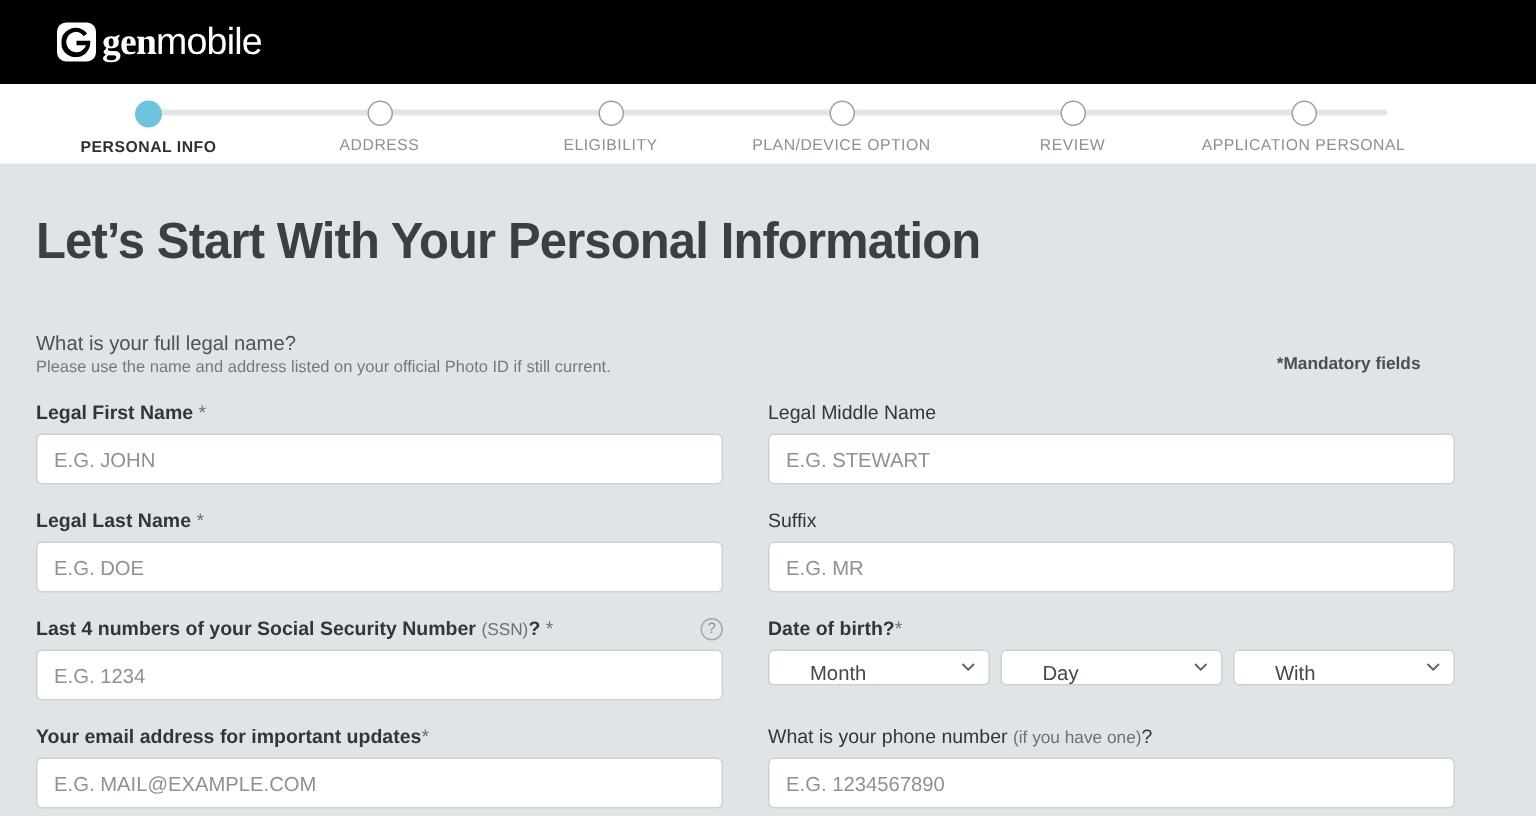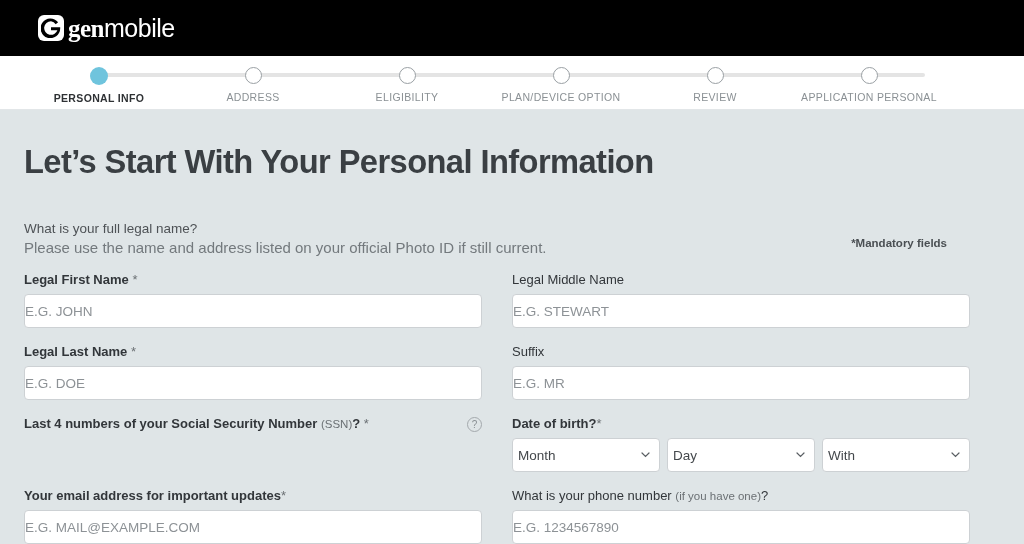--- a/index.html
+++ b/index.html
@@ -117,21 +117,21 @@
     color: #4a4f53;
     text-align: right;
   }
   .question {
     margin-top: 40px;
     font-size: 13.5px;
     color: #4e5256;
   }
   .question-sub {
     margin-top: 3px;
-    font-size: 15px;
+    font-size: 11px;
     color: #73797d;
   }
 
   .grid {
     display: flex;
     margin-top: 16px;
   }
   .col { width: 458px; position: relative; }
   .col.right { margin-left: 30px; }
 
@@ -144,21 +144,21 @@
   .field-label.bold { font-weight: bold; }
   .field-label .soft { font-weight: normal; color: #6b7074; font-size: 11.5px; }
   .field-label .star { color: #6b7074; font-weight: normal; }
 
   .input {
     width: 100%;
     height: 34px;
     background: #ffffff;
     border: 1px solid #cdd1d4;
     border-radius: 4px;
-    padding: 0 0;
+    padding: 0 11px;
     font-size: 13.5px;
     color: #8d9296;
     font-family: "Liberation Sans", sans-serif;
     display: flex;
     align-items: center;
   }
   .input::placeholder { color: #8d9296; }
 
   .row-gap { }
 
@@ -174,27 +174,27 @@
     font-size: 10px;
     line-height: 13px;
     text-align: center;
     cursor: pointer;
   }
 
   
   .dob-row { display: flex; gap: 7px; }
   .select {
     position: relative;
-    height: 34px;
+    height: 24px;
     background: #ffffff;
     border: 1px solid #cdd1d4;
     border-radius: 4px;
     display: flex;
-    align-items: center;
-    padding: 0 5px;
+    align-items: flex-end;
+    padding: 0 27px;
     font-size: 13.5px;
     color: #44484c;
   }
   .select.month { width: 150px; }
   .select.day   { width: 150px; }
   .select.year  { width: 150px; }
   .chev {
     position: absolute;
     right: 10px;
     top: 50%;
@@ -295,20 +295,21 @@
   </div>
 
   <div class="grid row-gap">
     <div class="col">
       <div class="field-label bold">
         <span>Last 4 numbers of your Social Security Number</span>
         <span class="soft">(SSN)</span><span>?</span>
         <span class="star">*</span>
       </div>
       <div class="help-icon">?</div>
+      <input class="input" type="text" placeholder="E.G. 1234" style="">
     </div>
 
     <div class="col right">
       <div class="field-label bold"><span>Date of birth?</span><span class="star">*</span></div>
       <div class="dob-row">
         <div class="select month">
           <span>Month</span>
           <span class="chev">
             <svg width="9" height="6" viewBox="0 0 9 6">
                 <path d="M1 1l3.5 3.5L8 1" stroke="#5a5f63" stroke-width="1.2" fill="none" stroke-linecap="round"></path>

